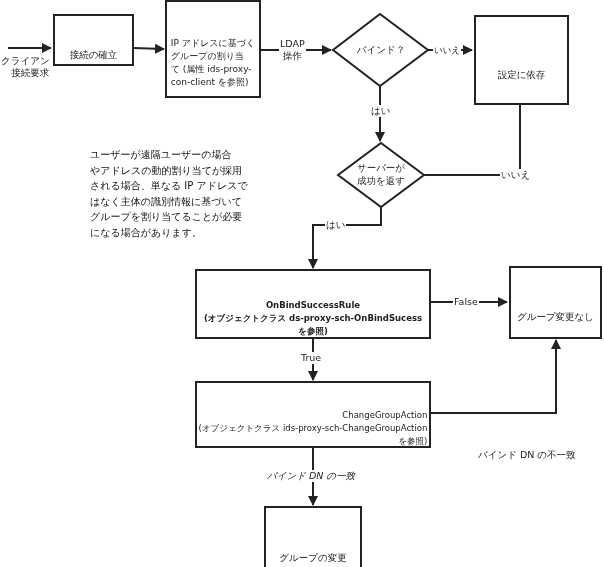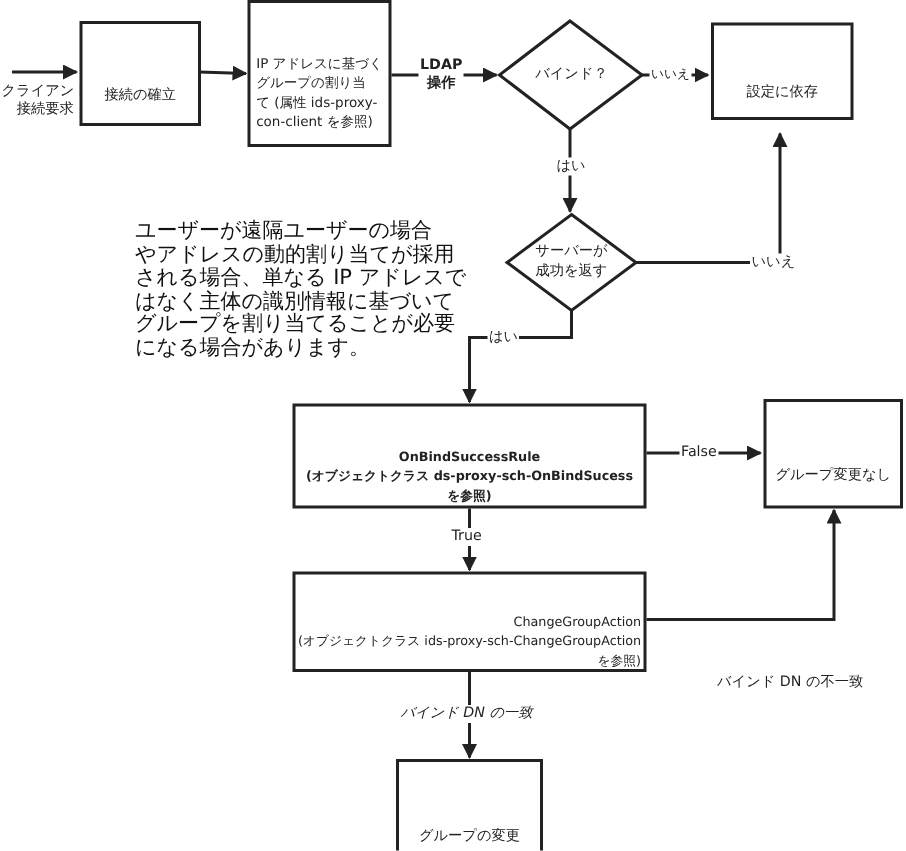--- a/index.html
+++ b/index.html
@@ -7,21 +7,21 @@
            font-family: "DejaVu Sans", sans-serif; color: #222; }
     #diagram { position: absolute; left: 0; top: 0; }
     .lbl { position: absolute; font-size: 9.5px; line-height: 12px; text-align: center;
            white-space: nowrap; background: #fff; padding: 0 1px; color: #222; }
     .box { position: absolute; border: 2px solid #222; box-sizing: border-box; background: #fff;
            display: flex; align-items: center; justify-content: center; text-align: center;
            font-size: 9.5px; line-height: 13px; color: #222; }
     .box .inner { white-space: pre-line; margin-top: 28px; }
     .diam-text { position: absolute; font-size: 9.5px; line-height: 13px; text-align: center;
                  white-space: pre-line; color: #222; }
-    .note { position: absolute; left: 90px; top: 147px; font-size: 14px; line-height: 15.5px;
+    .note { position: absolute; left: 90px; top: 147px; font-size: 10px; line-height: 15.5px;
             white-space: pre-line; color: #111; }
   </style>
 </head>
 <body>
 
 <svg id="diagram" width="604" height="567" viewBox="0 0 604 567">
   <defs>
     <marker id="arrow" markerWidth="10" markerHeight="10" refX="9" refY="5" orient="auto" markerUnits="userSpaceOnUse">
       <path d="M0,0 L10,5 L0,10 z" fill="#222"></path>
     </marker>
@@ -51,30 +51,30 @@
     <line x1="313" y1="447" x2="313" y2="505" marker-end="url(#arrow)"></line>
 
     <polygon points="380,14 428,50 380,86 333,50" fill="#fff"></polygon>
     <polygon points="381,143 424,175 381,207 338,175" fill="#fff"></polygon>
   </g>
 </svg>
 
 <div class="lbl" style="left:0px; top:55px; white-space:pre-line; background:transparent;">クライアント
 接続要求</div>
 
-<div class="box" style="left:53px; top:14px; width:81px; height:70px;">
+<div class="box" style="left:53px; top:14px; width:81px; height:52px;">
   <span class="inner">接続の確立</span>
 </div>
 <div class="box" style="left:165px; top:0px; width:96px; height:98px;">
   <span class="inner" style="text-align:left; font-size:9px;">IP アドレスに基づく
 グループの割り当
 て (属性 ids-proxy-
 con-client を参照)</span>
 </div>
-<div class="box" style="left:474px; top:15px; width:95px; height:65px;">
+<div class="box" style="left:474px; top:15px; width:95px; height:90px;">
   <span class="inner">設定に依存</span>
 </div>
 <div class="box" style="left:195px; top:269px; width:236px; height:70px;font-weight:bold;">
   <span class="inner" style="font-size:8.5px;">OnBindSuccessRule
 (オブジェクトクラス ds-proxy-sch-OnBindSucess
 を参照)</span>
 </div>
 <div class="box" style="left:509px; top:266px; width:93px; height:73px;">
   <span class="inner">グループ変更なし</span>
 </div>
@@ -84,21 +84,21 @@
 を参照)</span>
 </div>
 <div class="box" style="left:264px; top:506px; width:98px; height:75px;">
   <span class="inner">グループの変更</span>
 </div>
 
 <div class="diam-text" style="left:350px; top:43px; width:62px;">バインド？</div>
 <div class="diam-text" style="left:346px; top:161px; width:70px;">サーバーが
 成功を返す</div>
 
-<div class="lbl" style="left:279px; top:38px; white-space:pre-line;font-weight:bold;">LDAP
+<div class="lbl" style="left:279px; top:38px; white-space:pre-line;">LDAP
 操作</div>
 <div class="lbl" style="left:433px; top:44px; font-size:8.5px;">いいえ</div>
 <div class="lbl" style="left:370px; top:105px;">はい</div>
 <div class="lbl" style="left:500px; top:169px;">いいえ</div>
 <div class="lbl" style="left:325px; top:219px;">はい</div>
 <div class="lbl" style="left:453px; top:296px;">False</div>
 <div class="lbl" style="left:300px; top:352px;">True</div>
 <div class="lbl" style="left:477px; top:407px;margin-top:42px;">バインド DN の不一致</div>
 <div class="lbl" style="left:266px; top:470px;font-style:italic;">バインド DN の一致</div>
 

